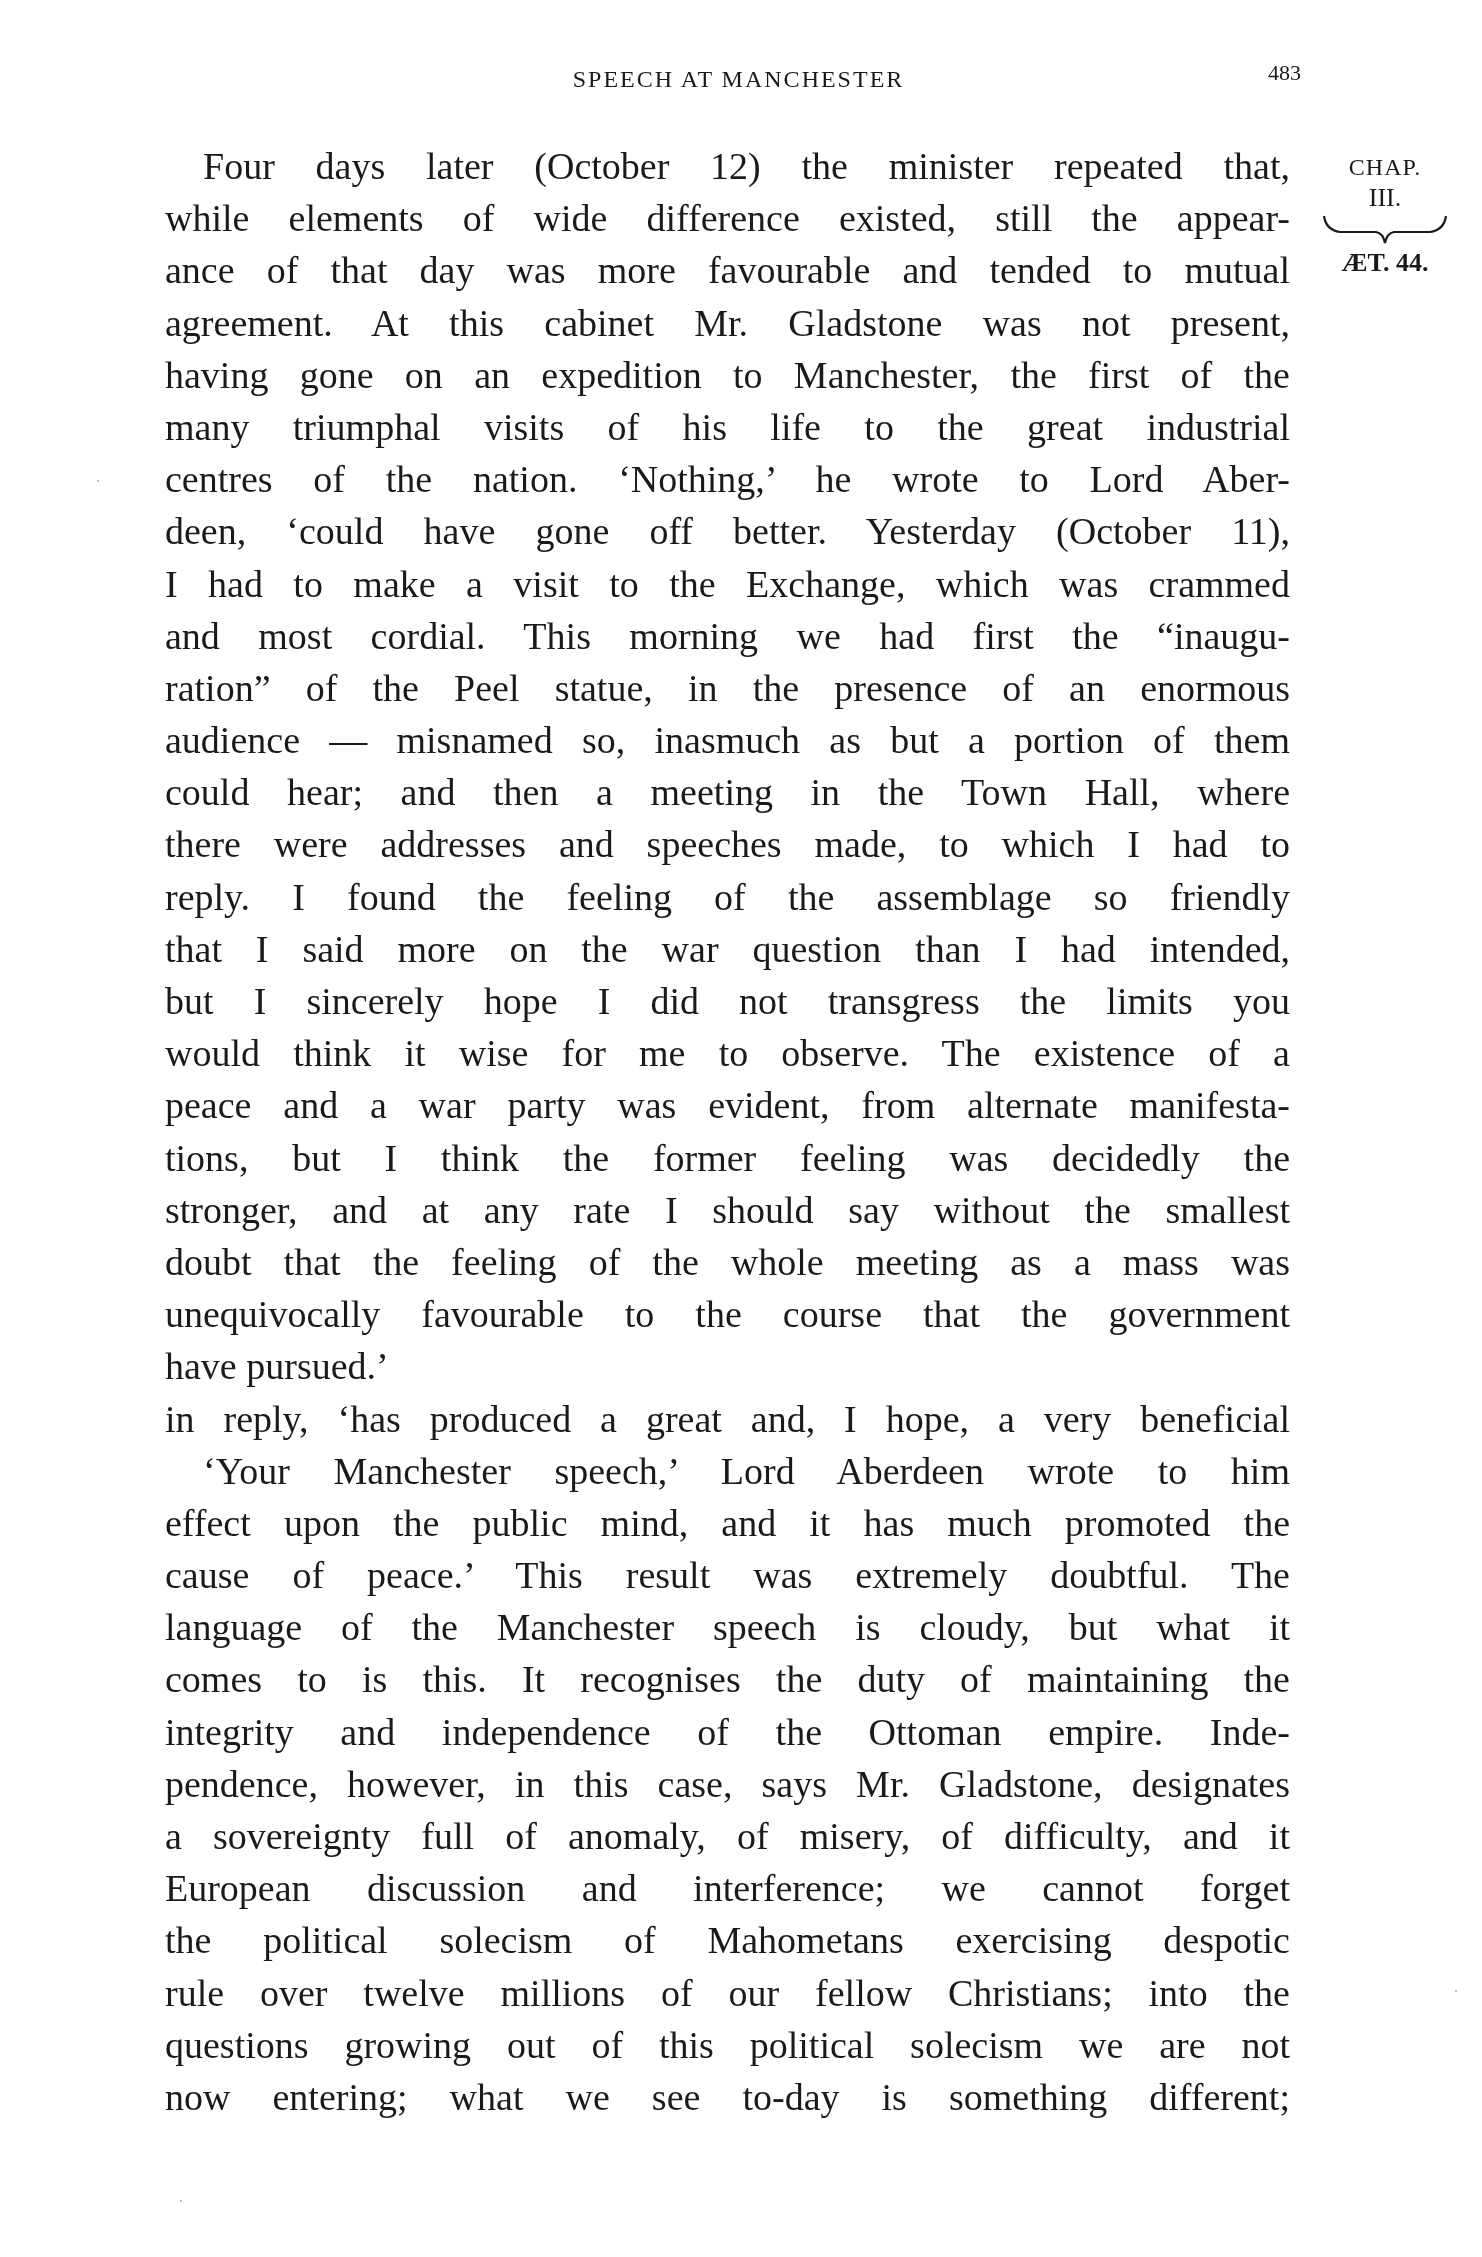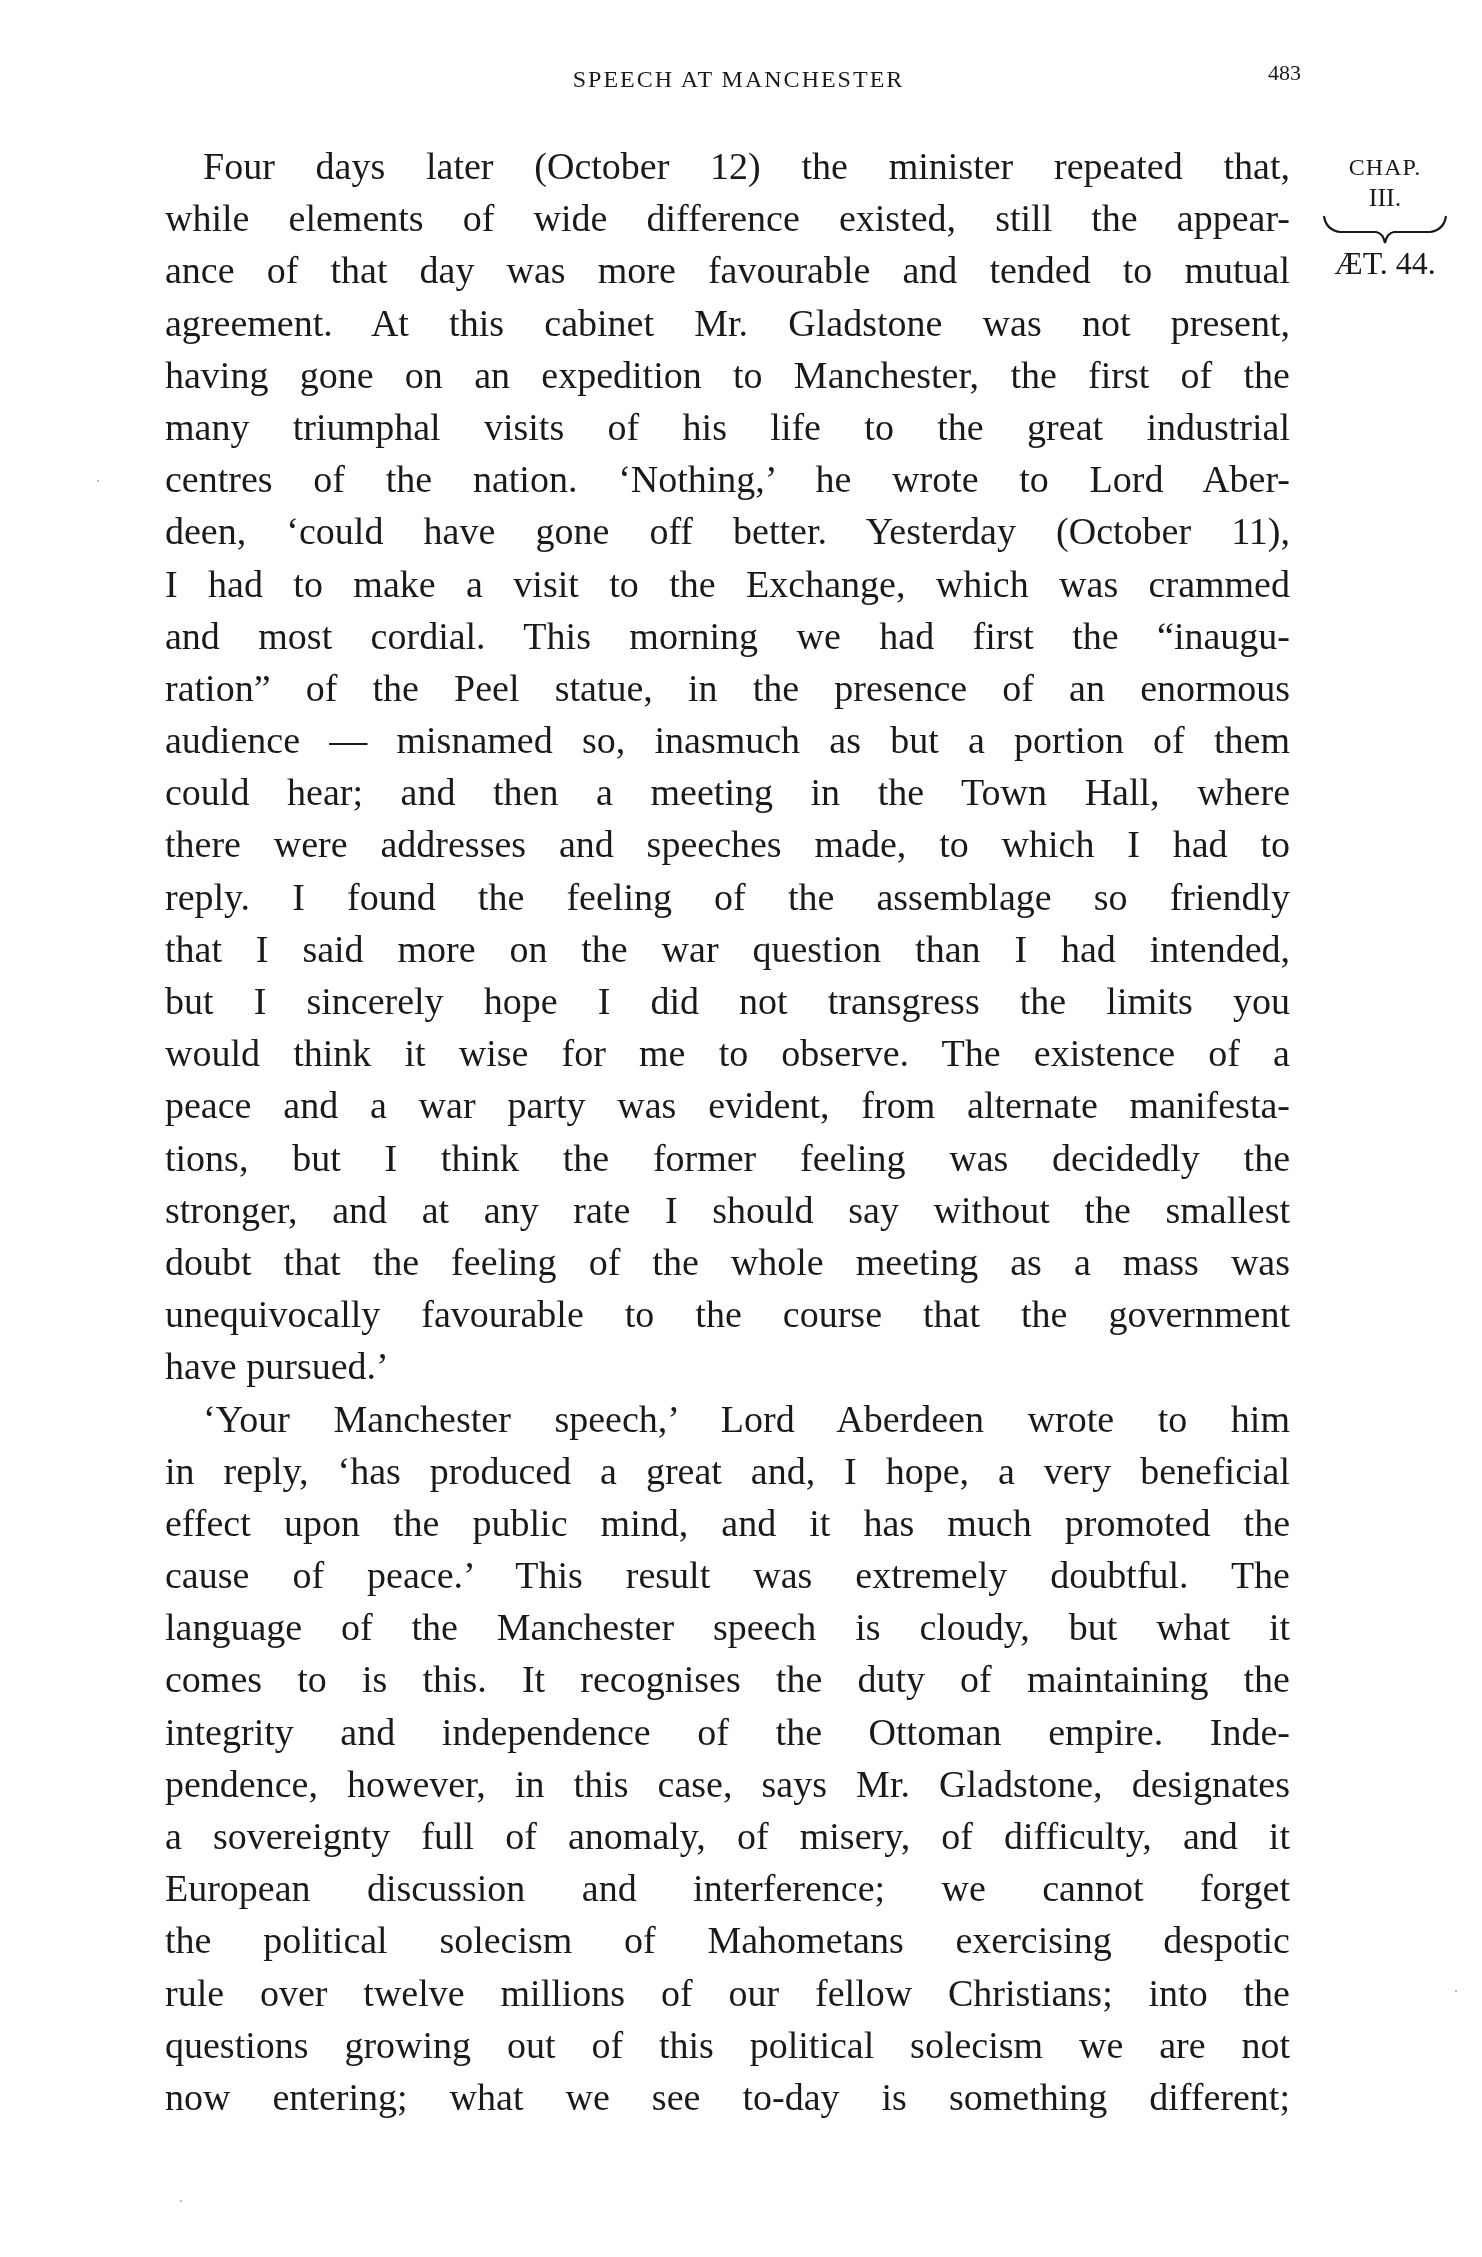--- a/index.html
+++ b/index.html
@@ -78,23 +78,23 @@
       font-size: 26px;
       line-height: 28px;
     }
     .brace {
       display: block;
       margin: 0 auto;
       width: 130px;
       height: 34px;
     }
     .age {
-      font-size: 32px;
+      font-size: 26px;
       line-height: 34px;
-      font-weight: normal;
+      font-weight: bold;
     }
     .speck {
       position: absolute;
       width: 2px;
       height: 2px;
       background: #bdbdbd;
     }
   </style>
 </head>
 <body>
@@ -131,22 +131,22 @@
   <span class="line">reply.  I found the feeling of the assemblage so friendly</span>
   <span class="line">that I said more on the war question than I had intended,</span>
   <span class="line">but I sincerely hope I did not transgress the limits you</span>
   <span class="line">would think it wise for me to observe.  The existence of a</span>
   <span class="line">peace and a war party was evident, from alternate manifesta-</span>
   <span class="line">tions, but I think the former feeling was decidedly the</span>
   <span class="line">stronger, and at any rate I should say without the smallest</span>
   <span class="line">doubt that the feeling of the whole meeting as a mass was</span>
   <span class="line">unequivocally favourable to the course that the government</span>
   <span class="line last">have pursued.’</span>
+  <span class="line">in reply, ‘has produced a great and, I hope, a very beneficial</span>
   <span class="line indent">‘Your Manchester speech,’ Lord Aberdeen wrote to him</span>
-  <span class="line">in reply, ‘has produced a great and, I hope, a very beneficial</span>
   <span class="line">effect upon the public mind, and it has much promoted the</span>
   <span class="line">cause of peace.’  This result was extremely doubtful.  The</span>
   <span class="line">language of the Manchester speech is cloudy, but what it</span>
   <span class="line">comes to is this.  It recognises the duty of maintaining the</span>
   <span class="line">integrity and independence of the Ottoman empire.  Inde-</span>
   <span class="line">pendence, however, in this case, says Mr. Gladstone, designates</span>
   <span class="line">a sovereignty full of anomaly, of misery, of difficulty, and it</span>
   <span class="line">European discussion and interference; we cannot forget</span>
   <span class="line">the political solecism of Mahometans exercising despotic</span>
   <span class="line">rule over twelve millions of our fellow Christians; into the</span>

